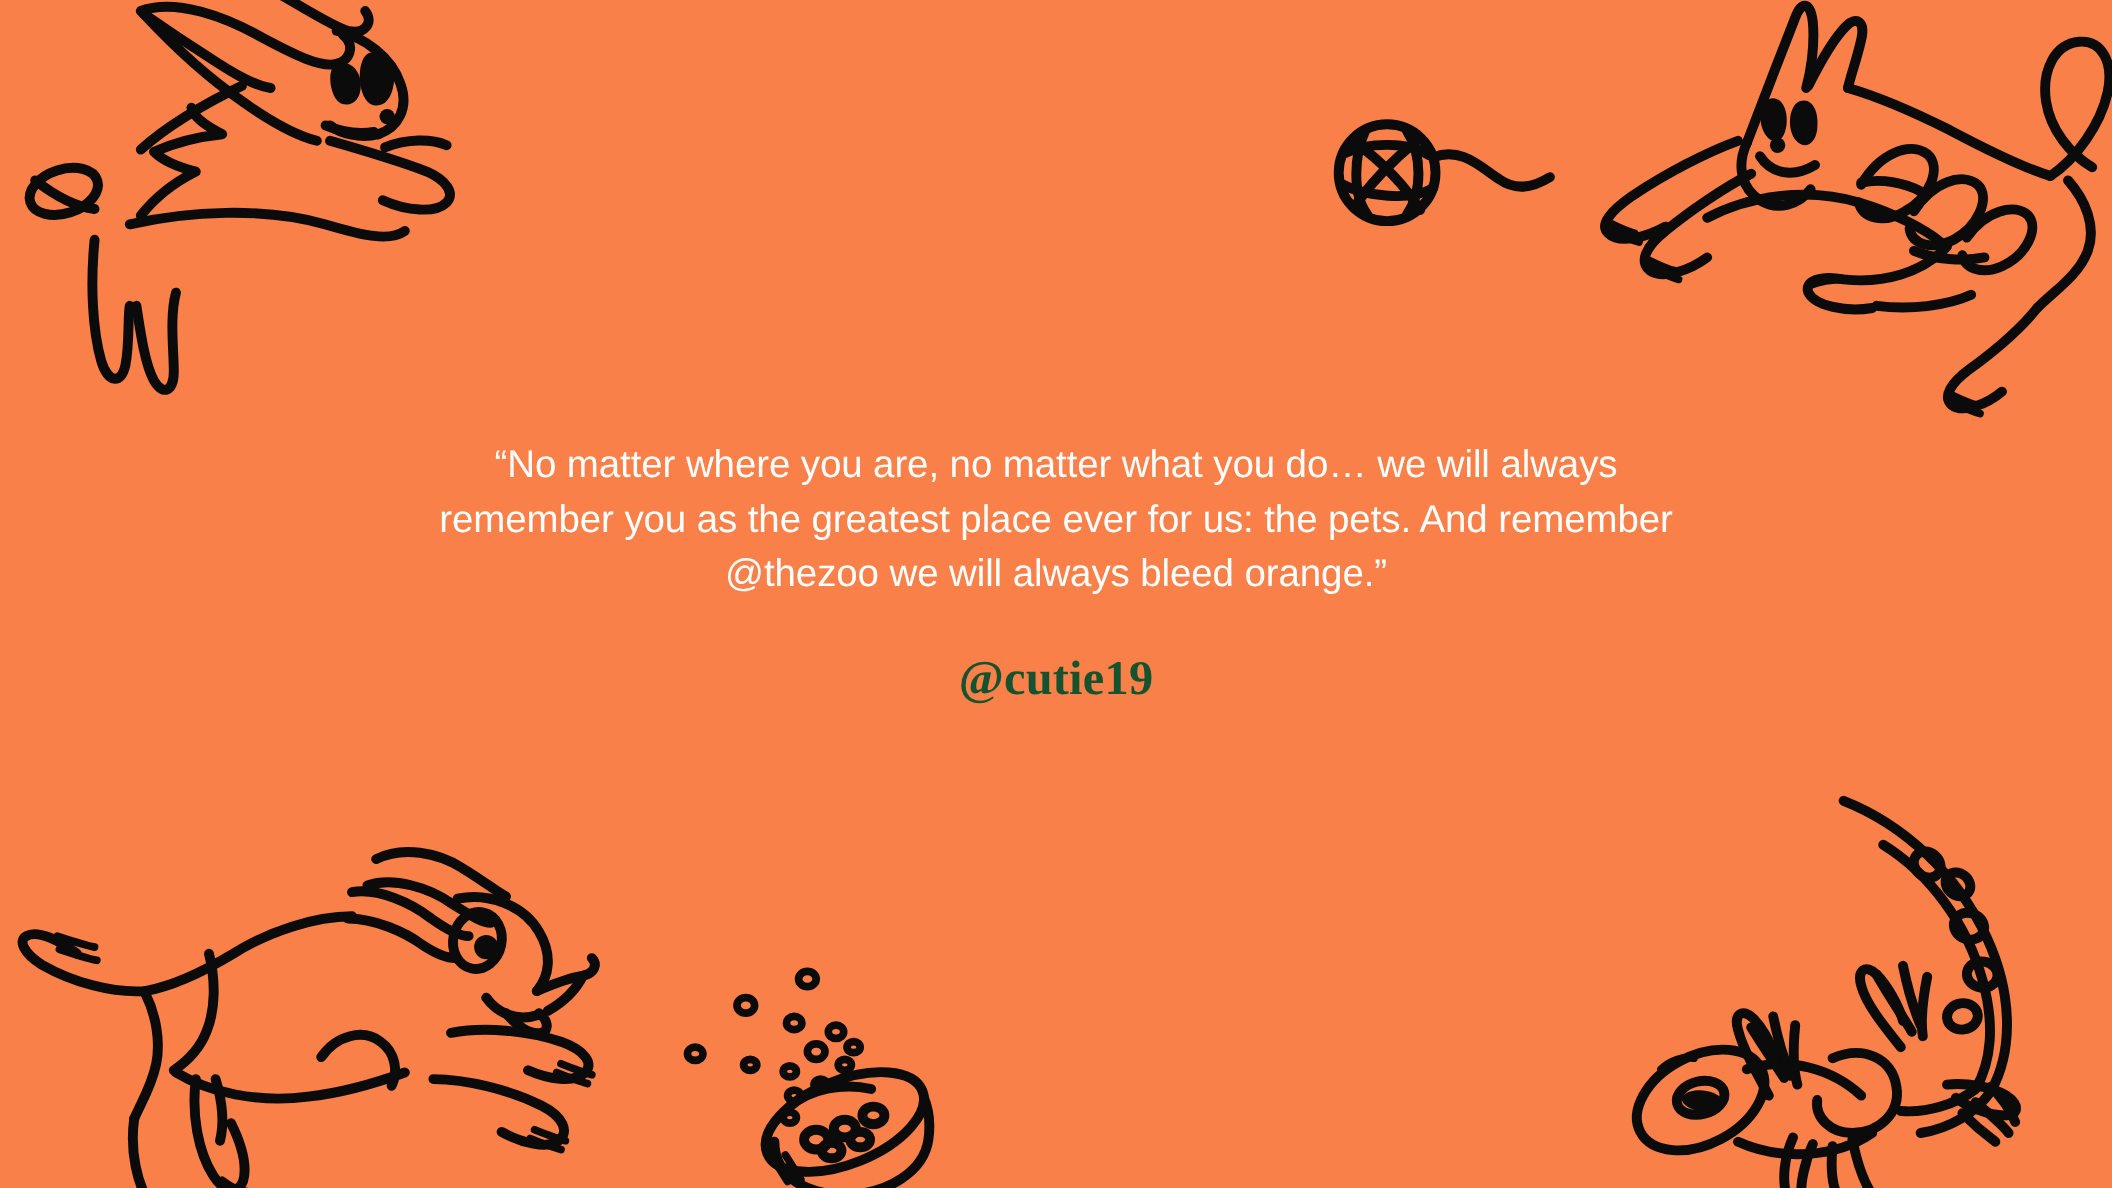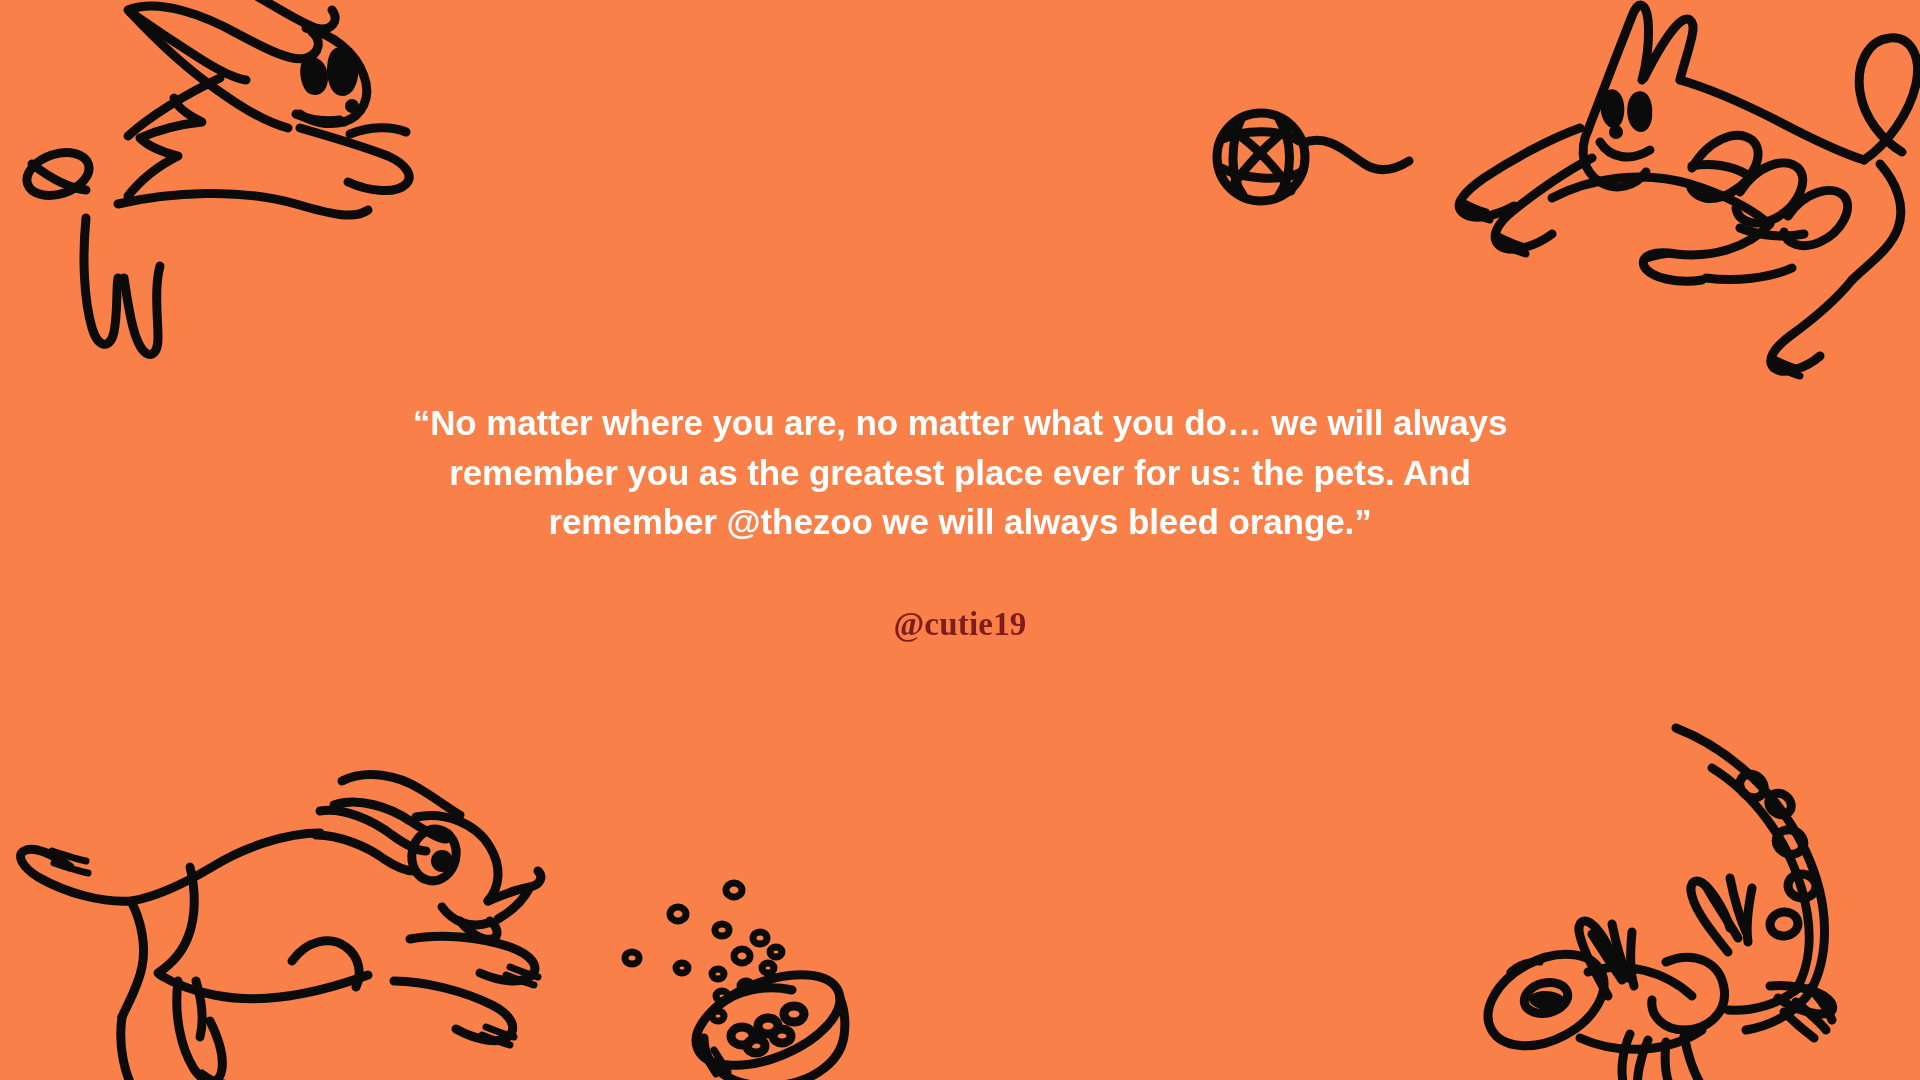--- a/index.html
+++ b/index.html
@@ -68,32 +68,32 @@
     top: 398px;
     transform: translateX(-50%);
     width: 1140px;
     text-align: center;
   }
 
   #quote-text {
     color: #FFFFFF;
     font-family: "Liberation Sans", sans-serif;
     font-size: 35px;
-    font-weight: 700;
+    font-weight: 400;
     line-height: 1.42;
     letter-spacing: -0.1px;
     white-space: pre-wrap;
   }
 
   #quote-attribution {
-    margin-top: 59px;
-    color: #7f1d1d;
+    margin-top: 44px;
+    color: #14532d;
     font-family: "Liberation Serif", serif;
     font-weight: 700;
-    font-size: 33px;
+    font-size: 44px;
     letter-spacing: 0.2px;
   }
 </style>
 </head>
 <body>
 
 <div id="testimonial-page">
 
   <div class="illustration" id="art-bunny-top-left">
     <svg viewBox="0 0 420 400" aria-hidden="true">

